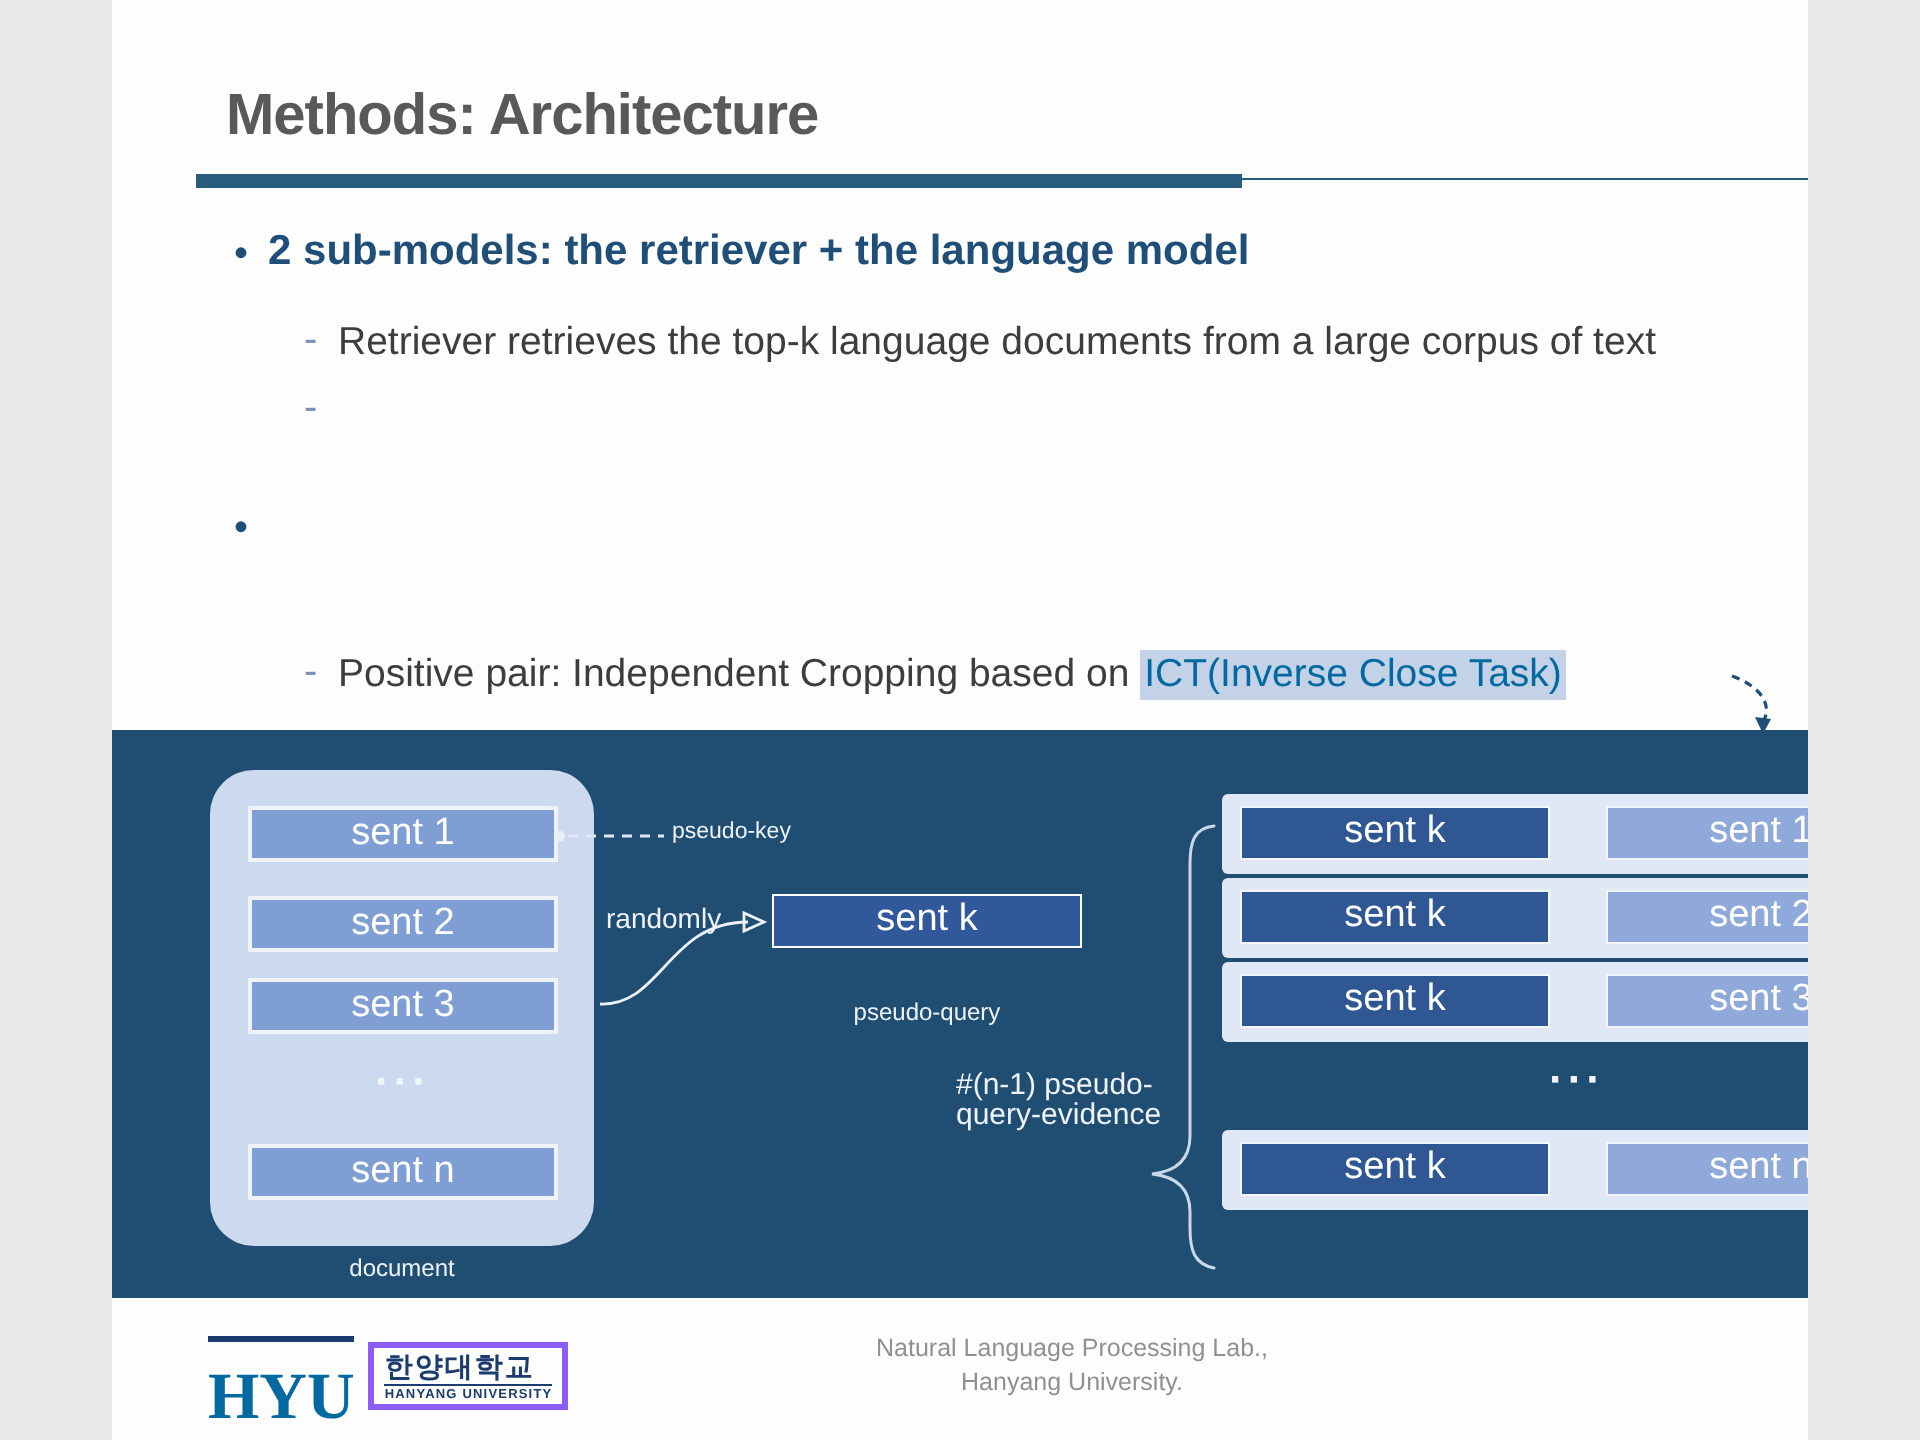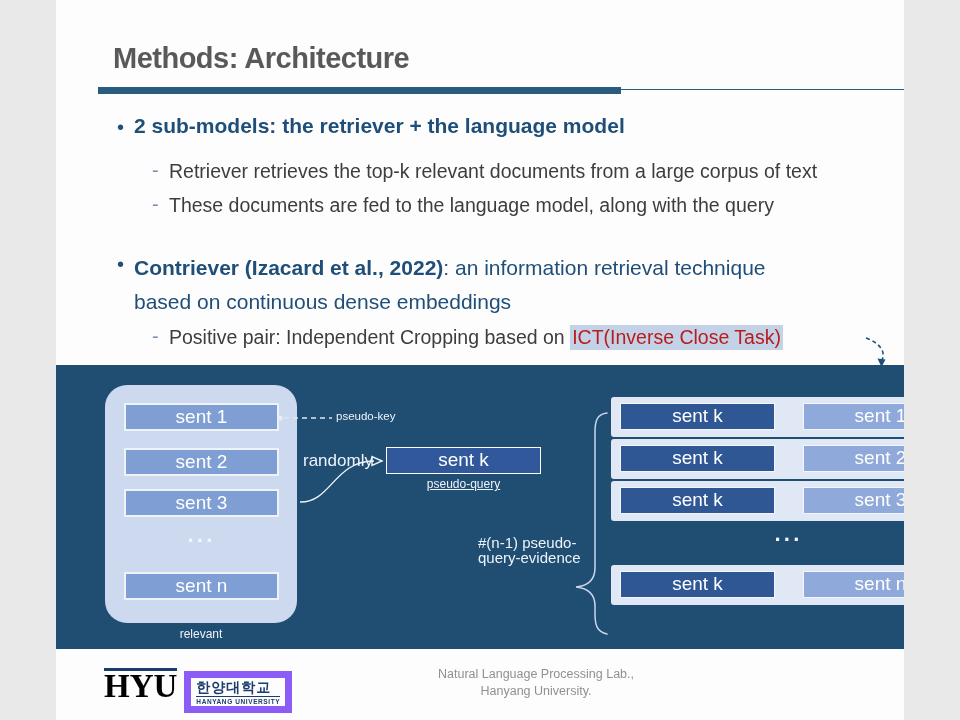--- a/index.html
+++ b/index.html
@@ -13,21 +13,21 @@
   #page-title{left:57px;top:42px;font-size:29px;font-weight:bold;color:#595959;letter-spacing:-0.5px;}
   #title-bar-thick{left:42px;top:87px;width:523px;height:7px;background:#2a5c7e;}
   #title-bar-thin{left:565px;top:89px;width:372px;height:1px;background:#2a5c7e;}
 
   
   .bullet-dot{color:#1f4e79;font-size:20px;}
   .lvl1{font-size:21px;color:#1f4e79;font-weight:bold;}
   .lvl1-reg{font-weight:normal;}
   .dash{color:#7d93b2;font-size:20px;}
   .lvl2{font-size:19.5px;color:#3d3d3d;}
-  .hl{background:#c3d2e7;color:#b91c1c;padding:1px 2px 2px 2px;}
+  .hl{background:#c3d2e7;color:#0369a1;padding:1px 2px 2px 2px;}
 
   
   #panel{left:0;top:365px;width:960px;height:284px;background:#204d72;}
 
   #doc-container{left:49px;top:385px;width:192px;height:238px;background:#ccd9ee;border-radius:22px;}
   .sent-box{
     position:absolute;width:155px;height:28px;box-sizing:border-box;
     background:#7f9ed3;border:2px solid #eef3fa;color:#fff;
     font-size:19px;text-align:center;line-height:23px;
   }
@@ -45,88 +45,83 @@
     position:absolute;top:6px;width:155px;height:27px;box-sizing:border-box;
     border:1.5px solid #f2f6fb;color:#fff;font-size:19px;text-align:center;line-height:23px;
   }
   .pair-dark{left:9px;background:#2f5794;}
   .pair-light{left:192px;background:#8fa9da;}
 
   
   #logo{left:48px;top:668px;display:flex;align-items:flex-start;}
   #logo-acronym{
     font-family:"Liberation Serif",serif;font-weight:bold;font-size:33px;line-height:30px;
-    color:#000000;letter-spacing:0px;border-top:3px solid #1c3c6e;padding-top:0px;
+    color:#0369a1;letter-spacing:0px;border-top:3px solid #1c3c6e;padding-top:13px;
   }
-  #logo-text{margin-left:7px;border:7px solid #8b5cf6;padding:2px 5px 1px 5px;margin-top:3px;}
+  #logo-text{margin-left:7px;border:3px solid #8b5cf6;padding:2px 5px 1px 5px;margin-top:3px;}
   #logo-korean{font-size:14px;font-weight:bold;color:#1c3c6e;letter-spacing:1px;line-height:15px;}
   #logo-english{font-size:6.5px;font-weight:bold;color:#1c3c6e;letter-spacing:0.6px;border-top:1px solid #1c3c6e;margin-top:1px;padding-top:1px;}
   #footer-center{left:330px;top:666px;width:300px;text-align:center;color:#909090;font-size:12.5px;line-height:17px;}
   #page-number{left:885px;top:670px;color:#8a8a8a;font-size:11.5px;}
 
   svg{position:absolute;overflow:visible;}
 </style>
 </head>
 <body>
 
 <div id="slide">
 
   <div class="abs" id="page-title">Methods: Architecture</div>
   <div class="abs" id="title-bar-thick"></div>
   <div class="abs" id="title-bar-thin"></div>
 
   <div class="abs bullet-dot" style="left:61px;top:116px;">•</div>
   <div class="abs lvl1" style="left:78px;top:114px;text-align:right;">2 sub-models: the retriever + the language model</div>
 
   <div class="abs dash" style="left:96px;top:159px;">-</div>
-  <div class="abs lvl2" style="left:113px;top:160px;">Retriever retrieves the top-k relevant documents from a large corpus of text</div>
+  <div class="abs lvl2" style="left:113px;top:160px;">Retriever retrieves the top-k language documents from a large corpus of text</div>
 
   <div class="abs dash" style="left:96px;top:193px;">-</div>
-  <div class="abs lvl2" style="left:113px;top:194px;">These documents are fed to the language model, along with the query</div>
 
   <div class="abs bullet-dot" style="left:61px;top:253px;">•</div>
-  <div class="abs lvl1" style="left:78px;top:251px;line-height:34px;">
-    <span>Contriever (Izacard et al., 2022)</span><span class="lvl1-reg">: an information retrieval technique</span><br>
-    <span class="lvl1-reg">based on continuous dense embeddings</span>
-  </div>
 
   <div class="abs dash" style="left:96px;top:325px;">-</div>
   <div class="abs lvl2" style="left:113px;top:326px;">
     <span>Positive pair: Independent Cropping based on </span><span class="hl">ICT(Inverse Close Task)</span>
   </div>
 
   <svg style="left:800px;top:330px;" width="45" height="45">
     <path d="M10,8 C24,13 30,22 26,30" fill="none" stroke="#1f4e79" stroke-width="1.6" stroke-dasharray="4,3"></path>
     <polygon points="25.5,37 21.5,28.5 29.5,29.5" fill="#1f4e79"></polygon>
   </svg>
 
   <div class="abs" id="panel"></div>
 
   <div class="abs" id="doc-container"></div>
   <div class="sent-box" style="left:68px;top:403px;">sent 1</div>
   <div class="sent-box" style="left:68px;top:448px;">sent 2</div>
   <div class="sent-box" style="left:68px;top:489px;">sent 3</div>
   <div class="dots" style="left:68px;top:528px;width:155px;">···</div>
   <div class="sent-box" style="left:68px;top:572px;">sent n</div>
-  <div class="dlabel" style="left:49px;top:627px;width:192px;">relevant</div>
+  <div class="dlabel" style="left:49px;top:627px;width:192px;">document</div>
 
   <svg style="left:218px;top:408px;" width="70" height="20">
     <circle cx="6" cy="10" r="2.6" fill="#e8eef7"></circle>
     <path d="M10,10 L58,10" fill="none" stroke="#dfe7f1" stroke-width="1.6" stroke-dasharray="5,4"></path>
   </svg>
   <div class="dlabel" style="left:280px;top:410px;font-size:11.5px;">pseudo-key</div>
 
-  <div class="dlabel" style="left:247px;top:451px;font-size:17px;">randomly</div>
+  <div class="dlabel" style="left:247px;top:451px;font-size:14px;">randomly</div>
   <svg style="left:240px;top:450px;" width="95" height="60">
     <path d="M4,52 C35,53 38,11 78,11" fill="none" stroke="#eef3fa" stroke-width="1.4"></path>
     <polygon points="86,11 76,6.5 76,15.5" fill="none" stroke="#eef3fa" stroke-width="1.4"></polygon>
   </svg>
 
   <div class="abs" id="pq-box">sent k</div>
-  <div class="dlabel" style="left:330px;top:477px;width:155px;text-decoration:underline;">pseudo-query</div>
+  <div class="dlabel" style="left:330px;top:499px;width:155px;">pseudo-query</div>
 
   <div class="dlabel" style="left:422px;top:535px;font-size:15px;text-align:left;line-height:15px;">
     <span>#(n-1) pseudo-</span><br>
     <span>query-evidence</span>
   </div>
   <svg style="left:514px;top:410px;" width="45" height="195">
     <path d="M37,3 C26,4 24,12 24,24 L24,163 C24,172 18,176 6,177 C18,178 24,182 24,190 L24,176 L24,190 C24,182 24,192 24,192" fill="none" stroke="#c9d8ea" stroke-width="1.5" stroke-linecap="round" visibility="hidden"></path>
     <path d="M37,3 C27,4 25,11 25,22 L25,158 Q25,175 6,177 Q25,179 25,196 L25,204 C25,215 27,222 37,224" fill="none" stroke="#c9d8ea" stroke-width="1.5" stroke-linecap="round"></path>
   </svg>
 

